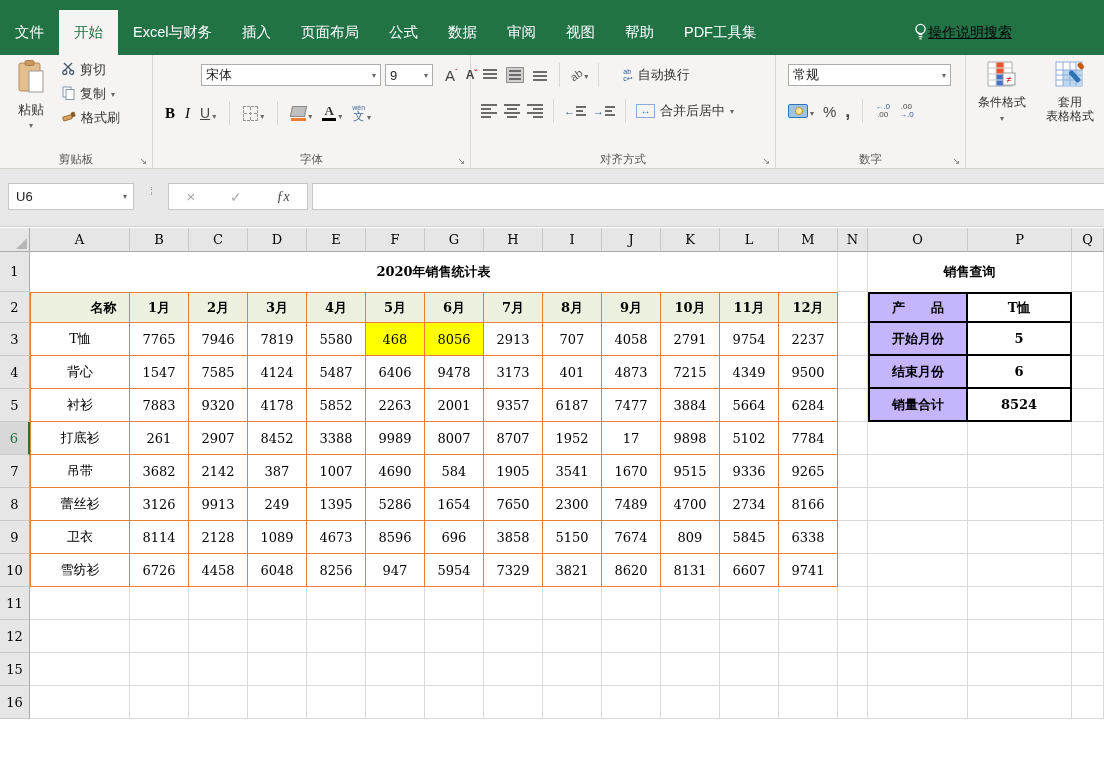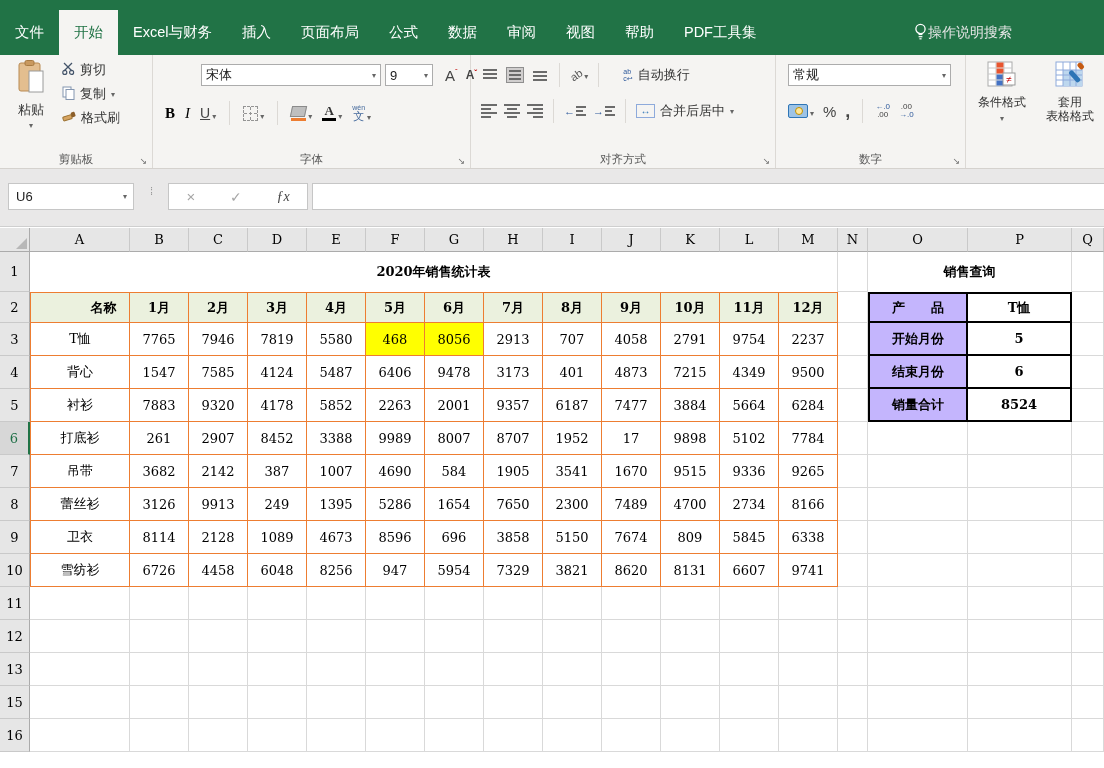--- a/index.html
+++ b/index.html
@@ -4,21 +4,21 @@
 <style>
   html,body{margin:0;padding:0;}
   body{width:1104px;height:768px;overflow:hidden;position:relative;background:#fff;
        font-family:"Liberation Sans",sans-serif;-webkit-font-smoothing:antialiased;}
   
   .menubar{position:absolute;top:0;left:0;width:1104px;height:55px;background:#217346;
            display:flex;align-items:flex-end;}
   .tabs{display:flex;align-items:flex-end;height:45px;}
   .tab{height:45px;line-height:45px;padding:0 15px;color:#fff;font-size:14.5px;cursor:default;white-space:nowrap;}
   .tab.active{background:#F5F4F2;color:#217346;}
-  .searchbox{margin-left:auto;margin-right:92px;display:flex;align-items:center;gap:0;height:45px;color:#e5e5e5;font-size:14px;}
+  .searchbox{margin-left:auto;margin-right:92px;display:flex;align-items:center;gap:0;height:45px;color:#000000;font-size:14px;text-decoration:underline;}
   
   .ribbon{position:absolute;top:55px;left:0;width:1104px;height:113px;background:#F5F4F2;border-bottom:1px solid #D5D2CE;}
   .rgroup{position:absolute;top:0;height:113px;border-right:1px solid #DCD9D5;}
   .rg-label{position:absolute;bottom:1px;left:0;right:0;text-align:center;font-size:11.5px;color:#595959;}
   .launcher{position:absolute;bottom:2px;right:5px;font-size:9px;color:#707070;line-height:9px;}
   .g-clip{left:0;width:152px;}
   .g-font{left:153px;width:317px;}
   .g-align{left:471px;width:304px;}
   .g-num{left:776px;width:189px;}
   .g-style{left:966px;width:138px;border-right:none;}
@@ -672,40 +672,20 @@
           <td class="ec"></td>
           <td class="ec"></td>
           <td class="ec"></td>
           <td class="ec"></td>
           <td class="ec"></td>
           <td class="ec"></td>
           <td class="ec"></td>
           <td class="ec"></td>
         </tr>
         <tr class="er">
-          <td class="rh">13</td>
-          <td class="ec"></td>
-          <td class="ec"></td>
-          <td class="ec"></td>
-          <td class="ec"></td>
-          <td class="ec"></td>
-          <td class="ec"></td>
-          <td class="ec"></td>
-          <td class="ec"></td>
-          <td class="ec"></td>
-          <td class="ec"></td>
-          <td class="ec"></td>
-          <td class="ec"></td>
-          <td class="ec"></td>
-          <td class="ec"></td>
-          <td class="ec"></td>
-          <td class="ec"></td>
-          <td class="ec"></td>
-        </tr>
-        <tr class="er">
           <td class="rh">15</td>
           <td class="ec"></td>
           <td class="ec"></td>
           <td class="ec"></td>
           <td class="ec"></td>
           <td class="ec"></td>
           <td class="ec"></td>
           <td class="ec"></td>
           <td class="ec"></td>
           <td class="ec"></td>

